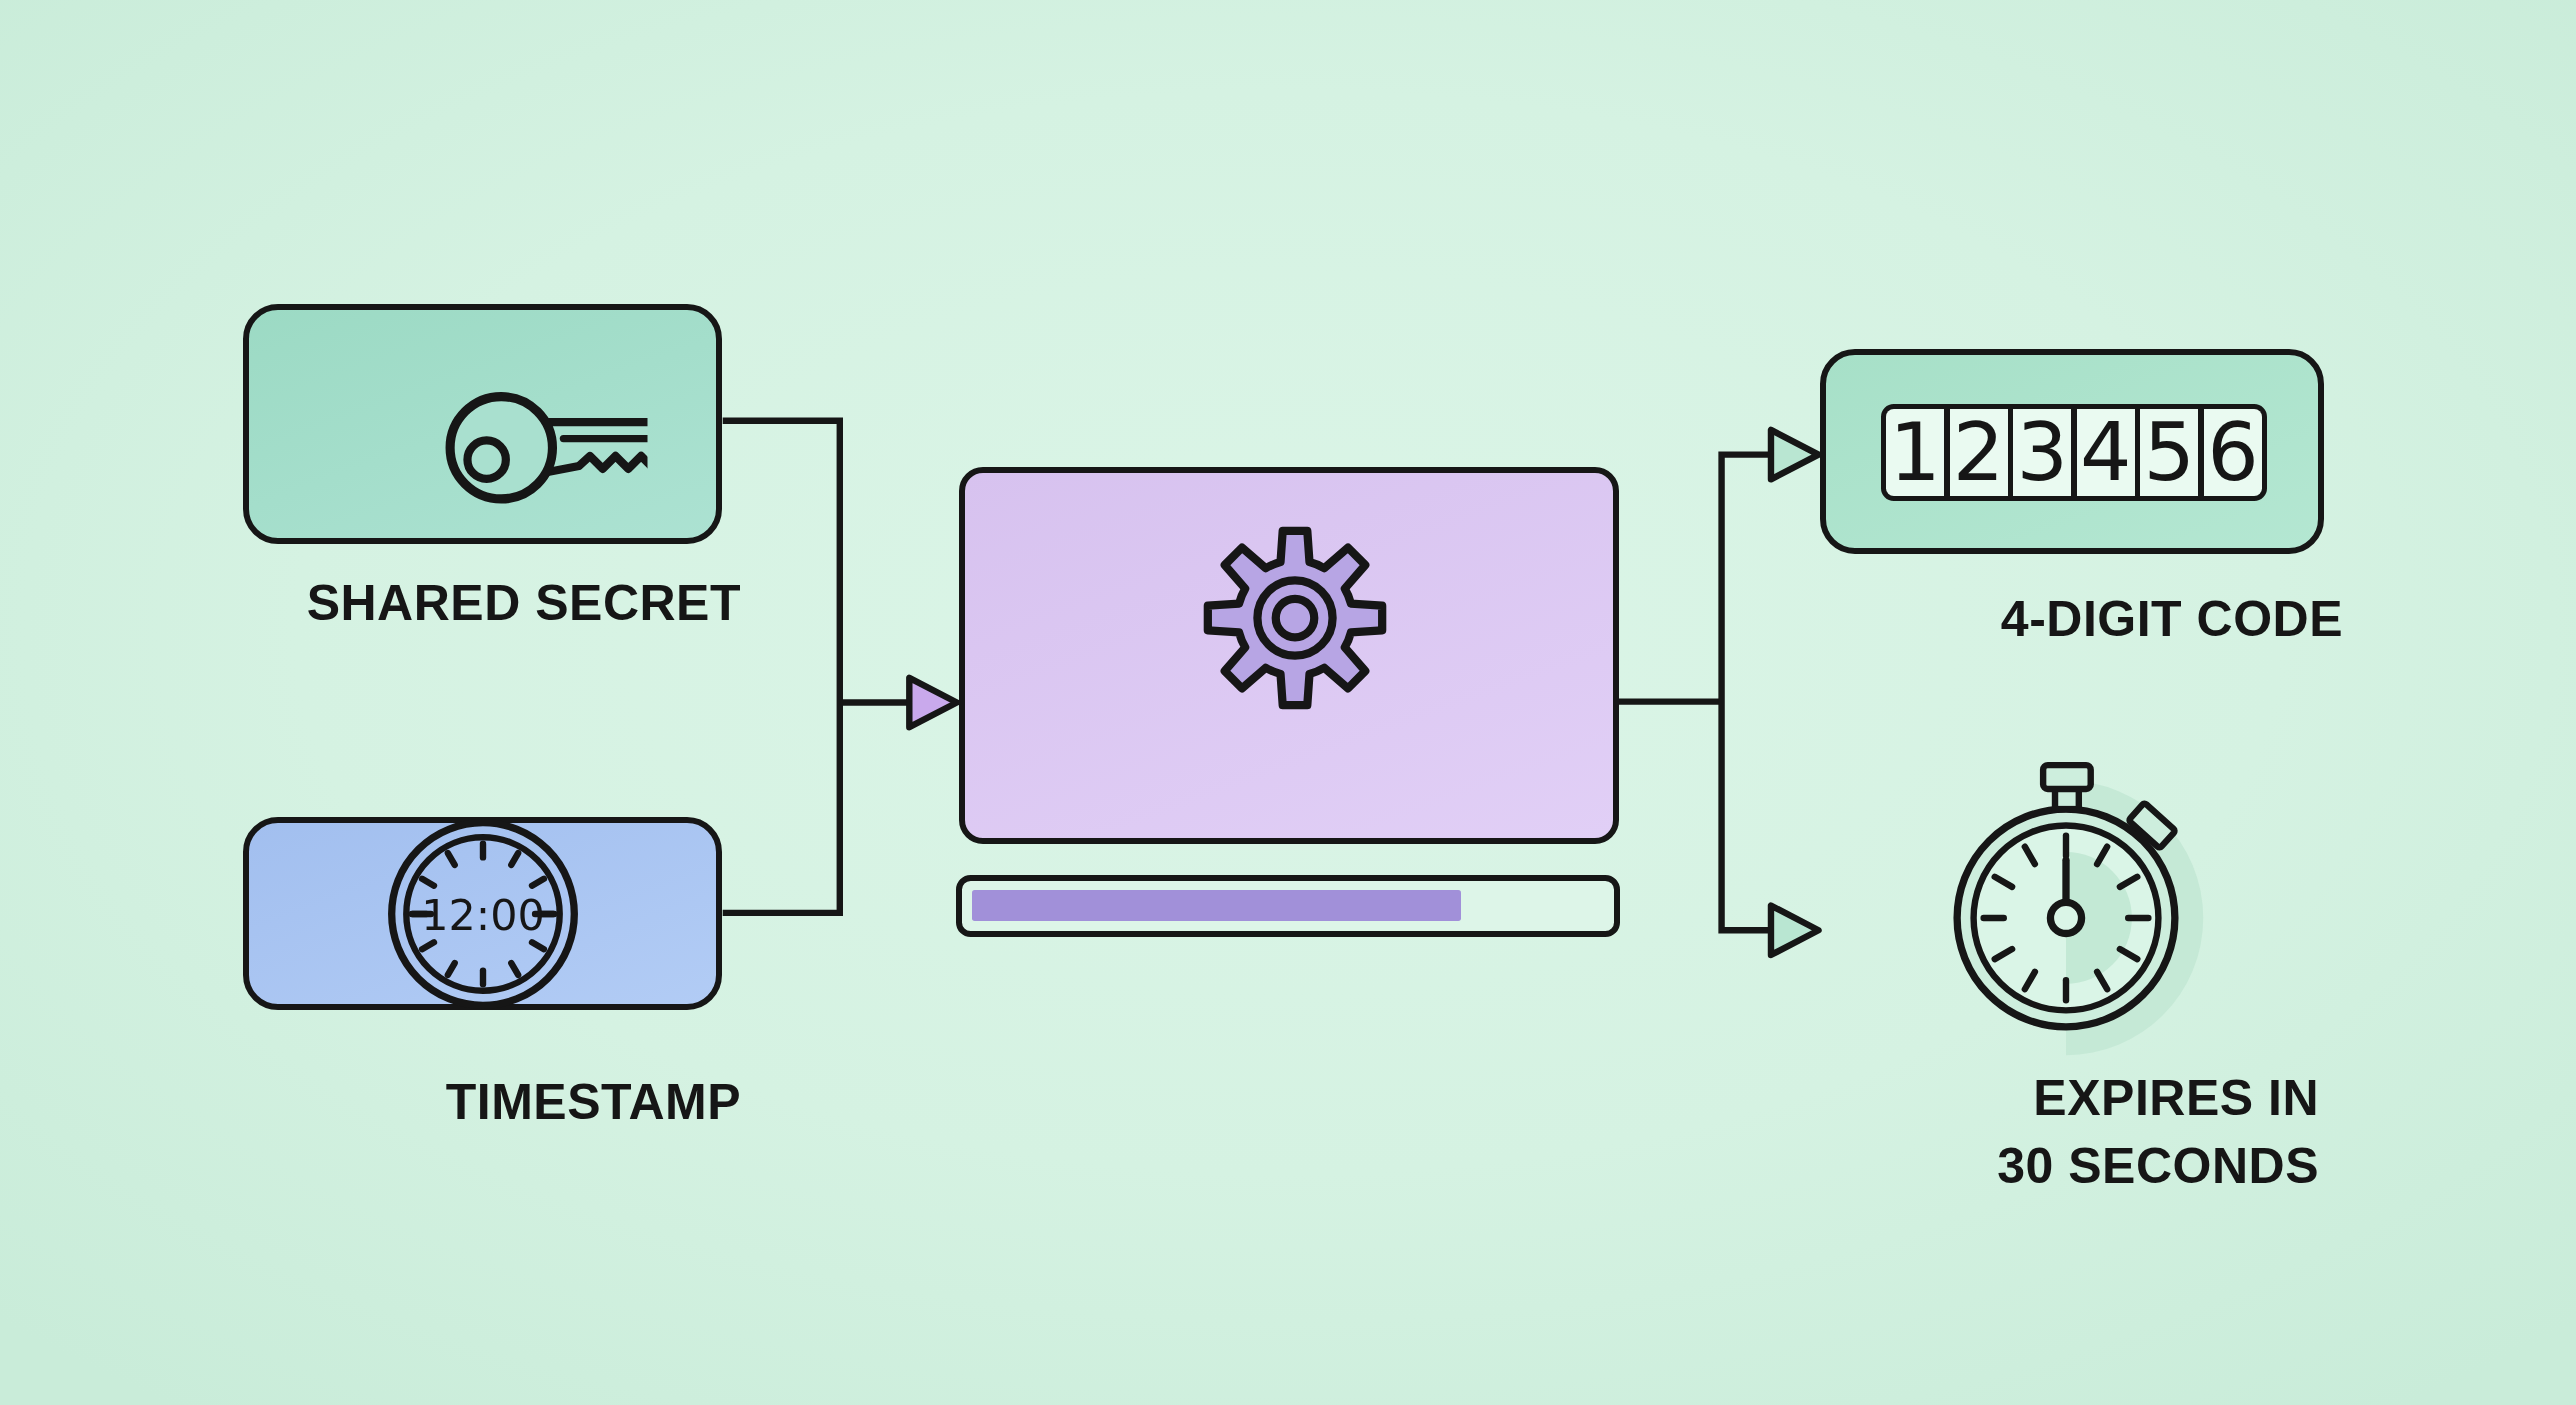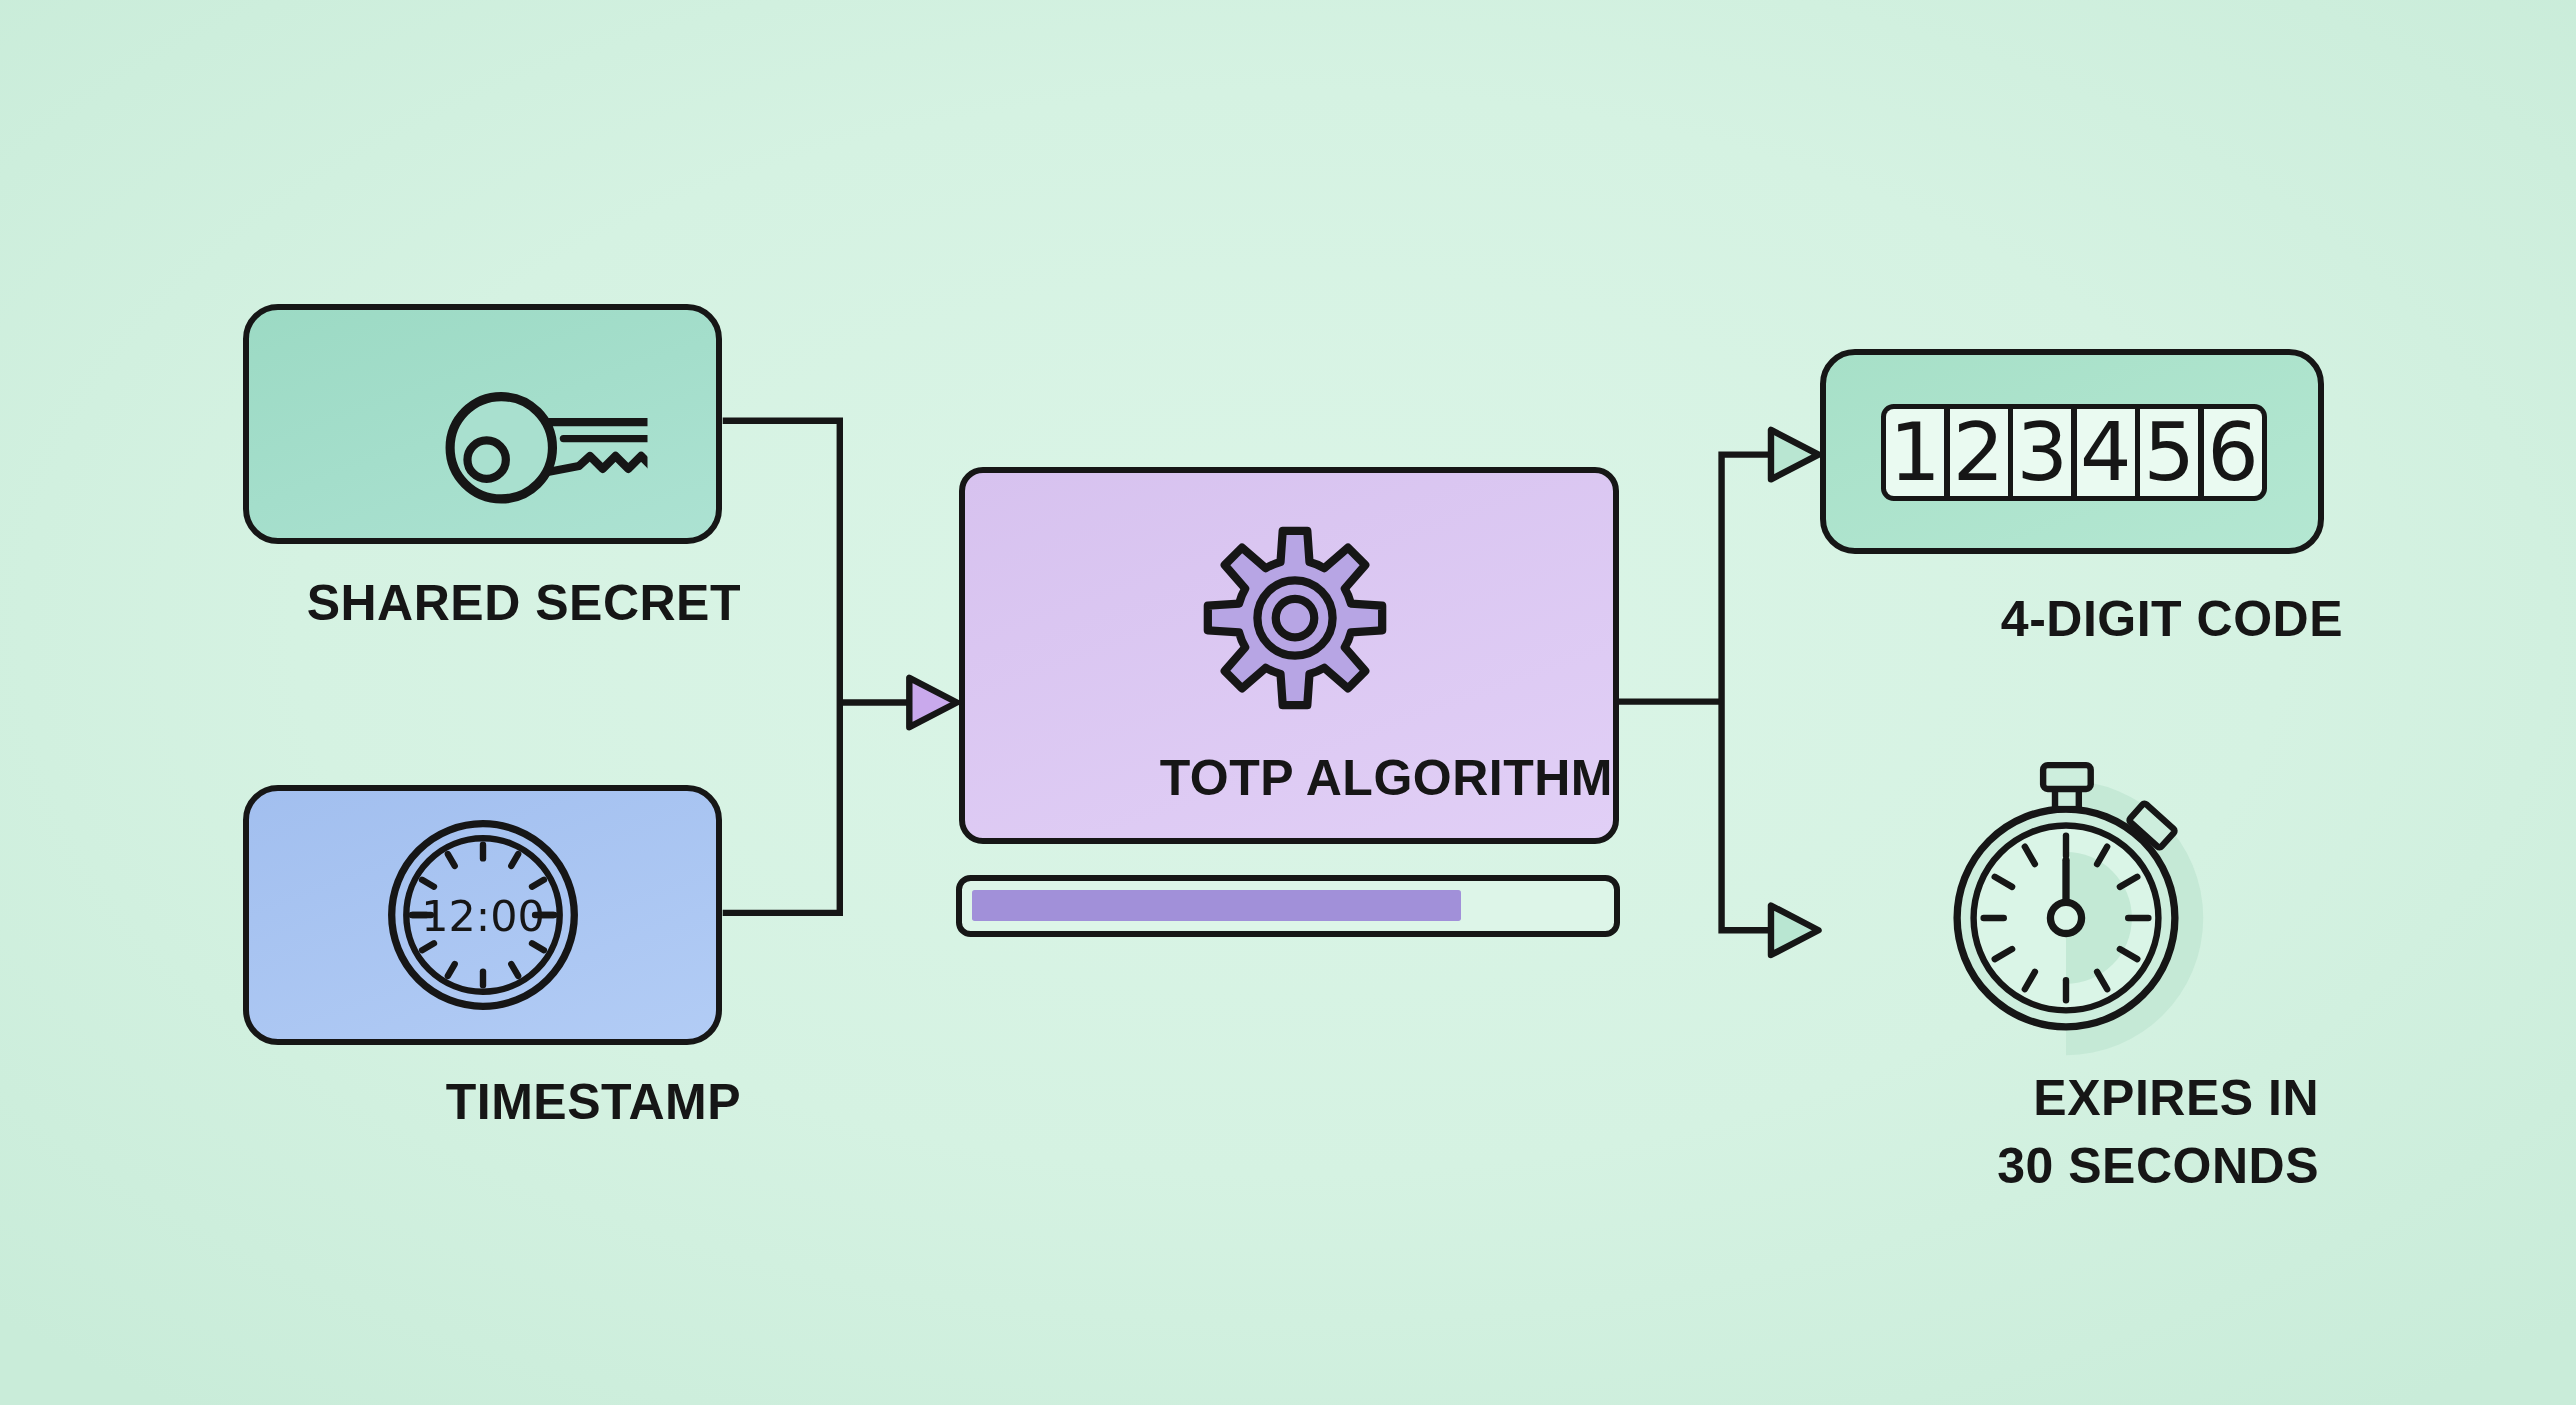--- a/index.html
+++ b/index.html
@@ -5,21 +5,21 @@
   html,body{margin:0;padding:0}
   body{
     width:2576px;height:1405px;position:relative;overflow:hidden;
     background:radial-gradient(ellipse 70% 70% at 50% 45%, #dbf5e7 0%, #d5f2e2 55%, #c9ecd9 100%);
     font-family:"Liberation Sans", sans-serif;
   }
   .box{position:absolute;box-sizing:border-box;border:6.4px solid #161616}
   .box.r38{border-radius:35px}
   .box.r26{border-radius:24px}
   #key-box{left:243px;top:304px;width:479px;height:240px;background:linear-gradient(160deg,#9cdac4,#ace2d2)}
-  #ts-box{left:243px;top:785px;width:479px;height:260px;background:linear-gradient(160deg,#a2bfef,#b2ccf5)}
+  #ts-box{left:243px;top:817px;width:479px;height:193px;background:linear-gradient(160deg,#a2bfef,#b2ccf5)}
   #totp-box{left:959px;top:467px;width:660px;height:377px;background:linear-gradient(160deg,#d7c2ef,#e1cff6)}
   #code-box{left:1820px;top:349px;width:504px;height:205px;background:linear-gradient(160deg,#a7e0c8,#b4e7d2)}
 
   .icon{position:absolute;left:50%;top:50%;transform:translate(-50%,-50%)}
 
   .label{
     position:absolute;color:#161616;font-weight:700;font-size:50px;
     text-align:right;letter-spacing:0.5px;line-height:1.36;white-space:pre-line;
   }
   #label-shared{left:225px;top:569px;width:516px}
@@ -106,21 +106,20 @@
   </svg>
 </div>
 <div id="label-ts" class="label">TIMESTAMP</div>
 
 <div id="totp-box" class="box r26">
   <svg width="220" height="220" viewBox="0 0 240 240" style="position:absolute;left:220px;top:35px">
     <path fill="#b7a5e4" stroke="#161616" stroke-width="9" stroke-linejoin="round" d="M104.2,59.0L106.6,24.9L133.4,24.9L135.8,59.0A63,63 0 0 1 152.0,65.7L152.0,65.7L177.8,43.3L196.7,62.2L174.3,88.0A63,63 0 0 1 181.0,104.2L181.0,104.2L215.1,106.6L215.1,133.4L181.0,135.8A63,63 0 0 1 174.3,152.0L174.3,152.0L196.7,177.8L177.8,196.7L152.0,174.3A63,63 0 0 1 135.8,181.0L135.8,181.0L133.4,215.1L106.6,215.1L104.2,181.0A63,63 0 0 1 88.0,174.3L88.0,174.3L62.2,196.7L43.3,177.8L65.7,152.0A63,63 0 0 1 59.0,135.8L59.0,135.8L24.9,133.4L24.9,106.6L59.0,104.2A63,63 0 0 1 65.7,88.0L65.7,88.0L43.3,62.2L62.2,43.3L88.0,65.7A63,63 0 0 1 104.2,59.0Z"></path>
     <circle cx="120" cy="120" r="41" fill="#b7a5e4" stroke="#161616" stroke-width="9"></circle>
     <circle cx="120" cy="120" r="21" fill="#b7a5e4" stroke="#161616" stroke-width="9"></circle>
   </svg>
-  <div class="label">TOTP ALGORITHM</div>
 </div>
 
 <div id="progress">
   <div id="progress-fill" style="width: 75%;"></div>
 </div>
 
 <div id="code-box" class="box r38"></div>
 <div id="digit-strip">
   <div class="digit-cell">1</div>
   <div class="digit-cell">2</div>

